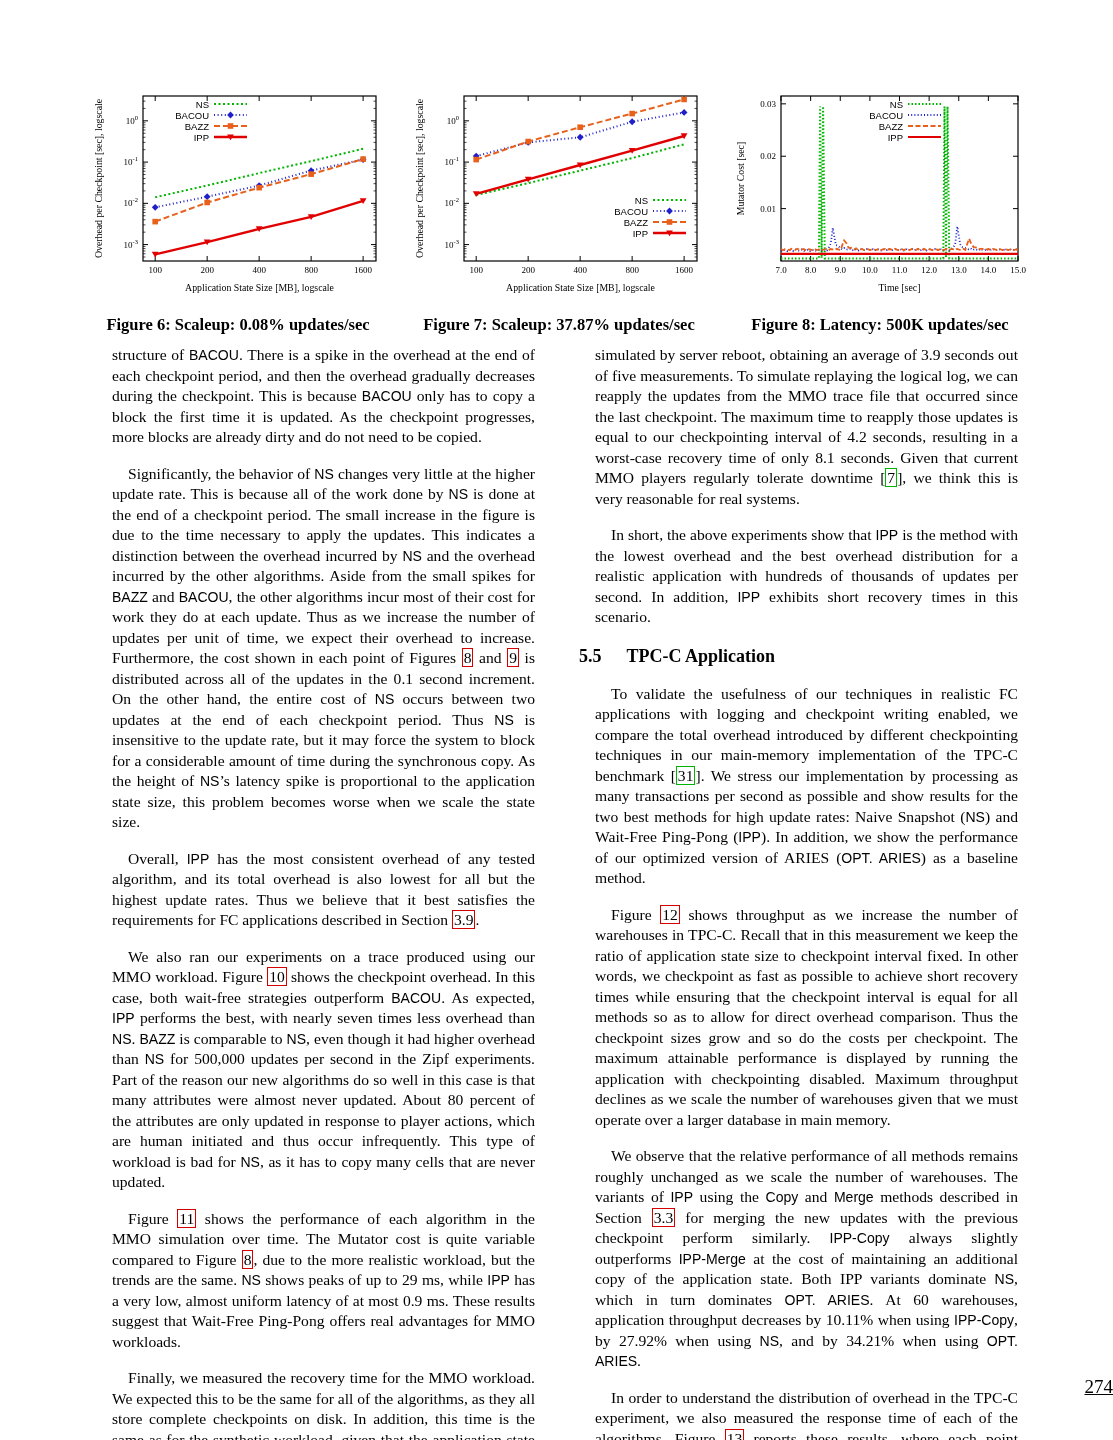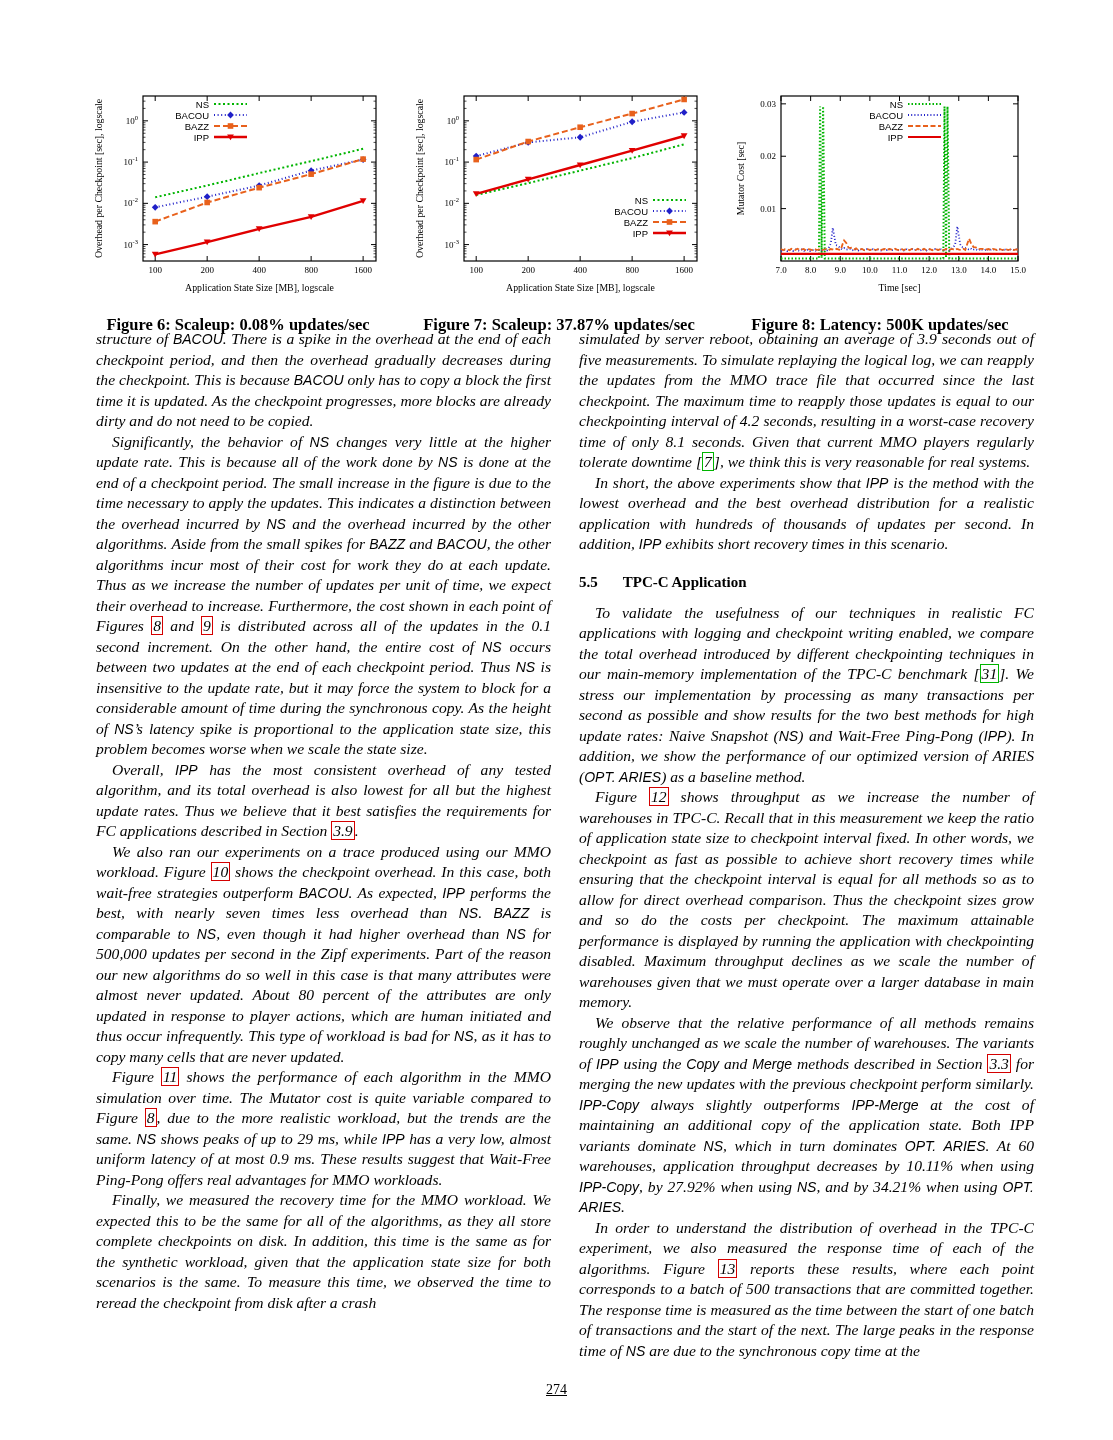--- a/index.html
+++ b/index.html
@@ -4,28 +4,28 @@
 <style>
   html,body{margin:0;padding:0;background:#888;}
   .page{position:relative;width:1113px;height:1440px;background:#ffffff;
         font-family:"Liberation Serif",serif;color:#000;overflow:hidden;margin:0 auto;}
   .figures-row{position:absolute;top:90px;left:84px;width:950px;
                display:flex;justify-content:space-between;}
   figure{margin:0;width:308px;display:flex;flex-direction:column;align-items:center;}
   figcaption{font-weight:bold;font-size:16.5px;margin-top:20px;white-space:nowrap;}
   .columns{position:absolute;top:329px;left:96px;display:flex;gap:28px;}
   .col{width:455px;text-align:justify;font-size:15.6px;line-height:20.5px;}
-  .para{margin:0;font-style:italic;}
+  .para{margin:16px;}
   .ind{text-indent:16px;}
-  h2{font-size:15px;line-height:24px;margin:15px 0 9px 0;font-weight:bold;}
+  h2{font-size:18px;line-height:24px;margin:15px 0 9px 0;font-weight:bold;}
   .hnum{margin-right:25px;}
   .sans{font-family:"Liberation Sans",sans-serif;font-size:0.9em;}
   .refbox{border:1.5px solid #d40000;padding:0 1px;}
   .citebox{border:1.5px solid #00b400;padding:0 1px;}
-  .footer{position:absolute;bottom:42px;left:0;right:0;text-align:center;font-size:14px;text-decoration:underline;}
+  .footer{position:absolute;bottom:42px;left:0;right:0;text-align:right;font-size:19px;text-decoration:underline;}
   svg{display:block;}
   svg .tick{font-family:"Liberation Serif",serif;font-size:9px;}
   svg .sup{font-size:6.5px;}
   svg .leg{font-family:"Liberation Sans",sans-serif;font-size:9.5px;}
   svg .axis{font-family:"Liberation Serif",serif;font-size:9.8px;}
 </style>
 </head>
 <body>
 
 <div class="page">

